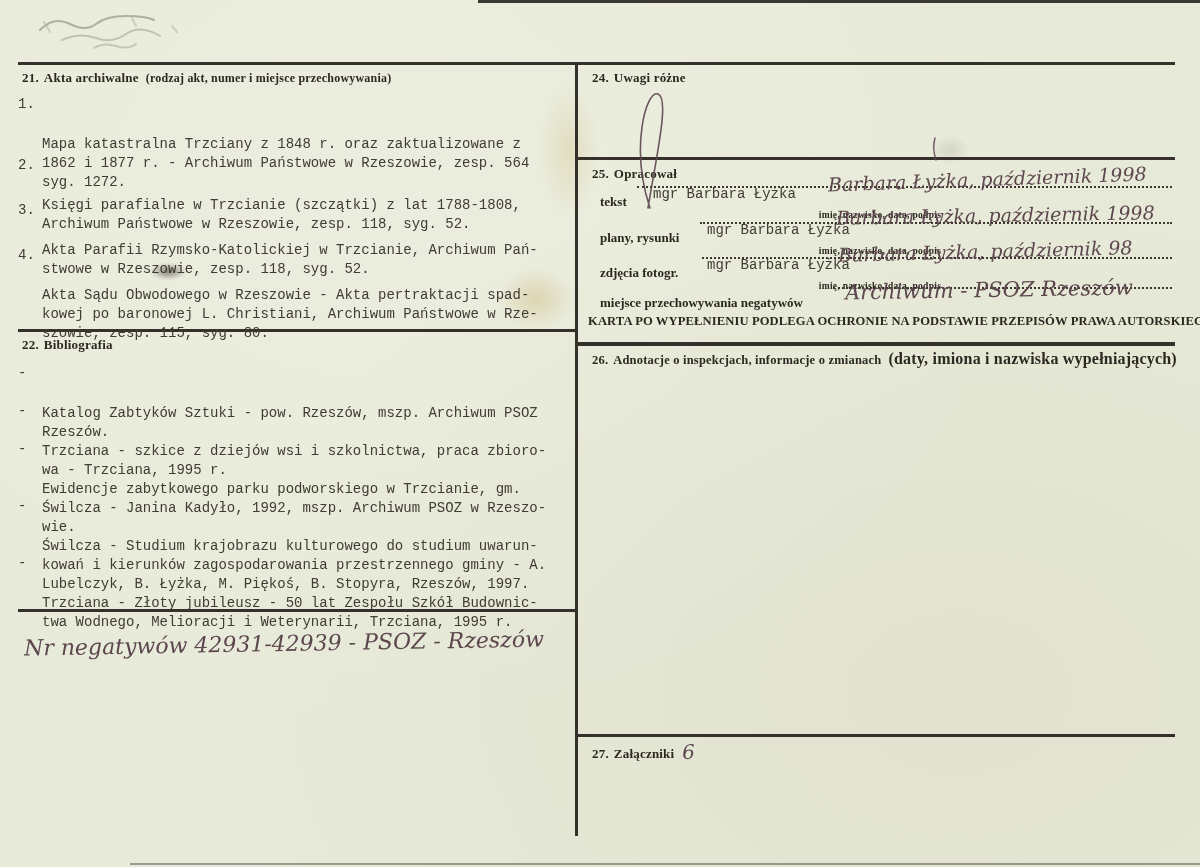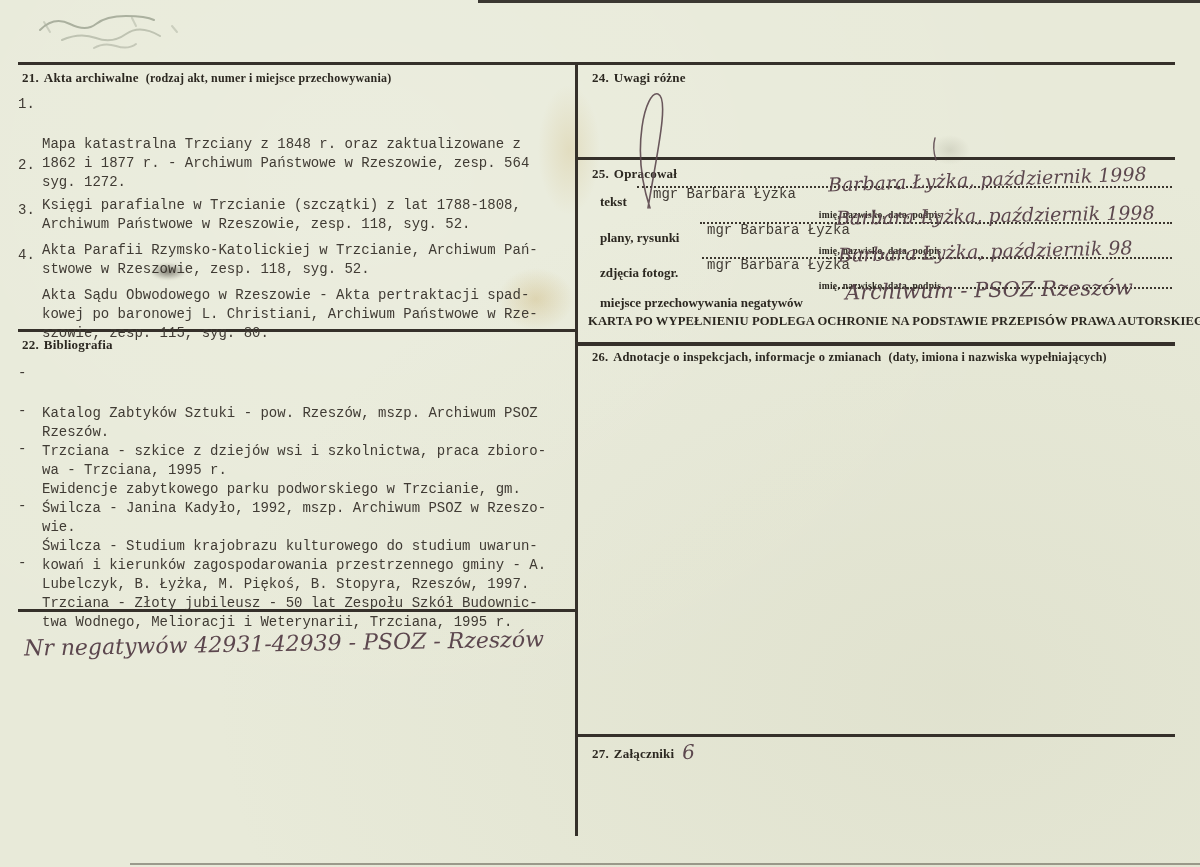--- a/index.html
+++ b/index.html
@@ -191,21 +191,21 @@
   <svg class="inkstroke" style="left:612px;top:78px;" width="120" height="135" viewBox="0 0 120 135">
     <g fill="none" stroke="#5c474e" stroke-width="1.6" stroke-linecap="round">
       <path d="M38,130 C18,70 34,12 46,16 C58,20 44,80 36,130"></path>
     </g>
   </svg>
   <svg class="inkstroke" style="left:928px;top:136px;" width="14" height="26" viewBox="0 0 14 26">
     <path d="M7,2 q-3,10 1,22" fill="none" stroke="#5c474e" stroke-width="1.4" stroke-linecap="round"></path>
   </svg>
 
   <div class="sec-head" style="left:592px;top:350px;font-size:12.5px;">
-    <span class="num">26.</span><span>Adnotacje o inspekcjach, informacje o zmianach</span><span class="sub" style="font-size:12px;">(daty, imiona i nazwiska wypełniających)</span>
+    <span class="num">26.</span><span>Adnotacje o inspekcjach, informacje o zmianach</span><span class="sub" style="font-size:16px;">(daty, imiona i nazwiska wypełniających)</span>
   </div>
 
   <div class="sec-head" style="left:592px;top:746px;">
     <span class="num">27.</span><span>Załączniki</span>
   </div>
   <div class="hand" style="left:682px;top:740px;font-size:20px;transform:rotate(-3deg);">6</div>
 
 </div>
 
 </body></html>

